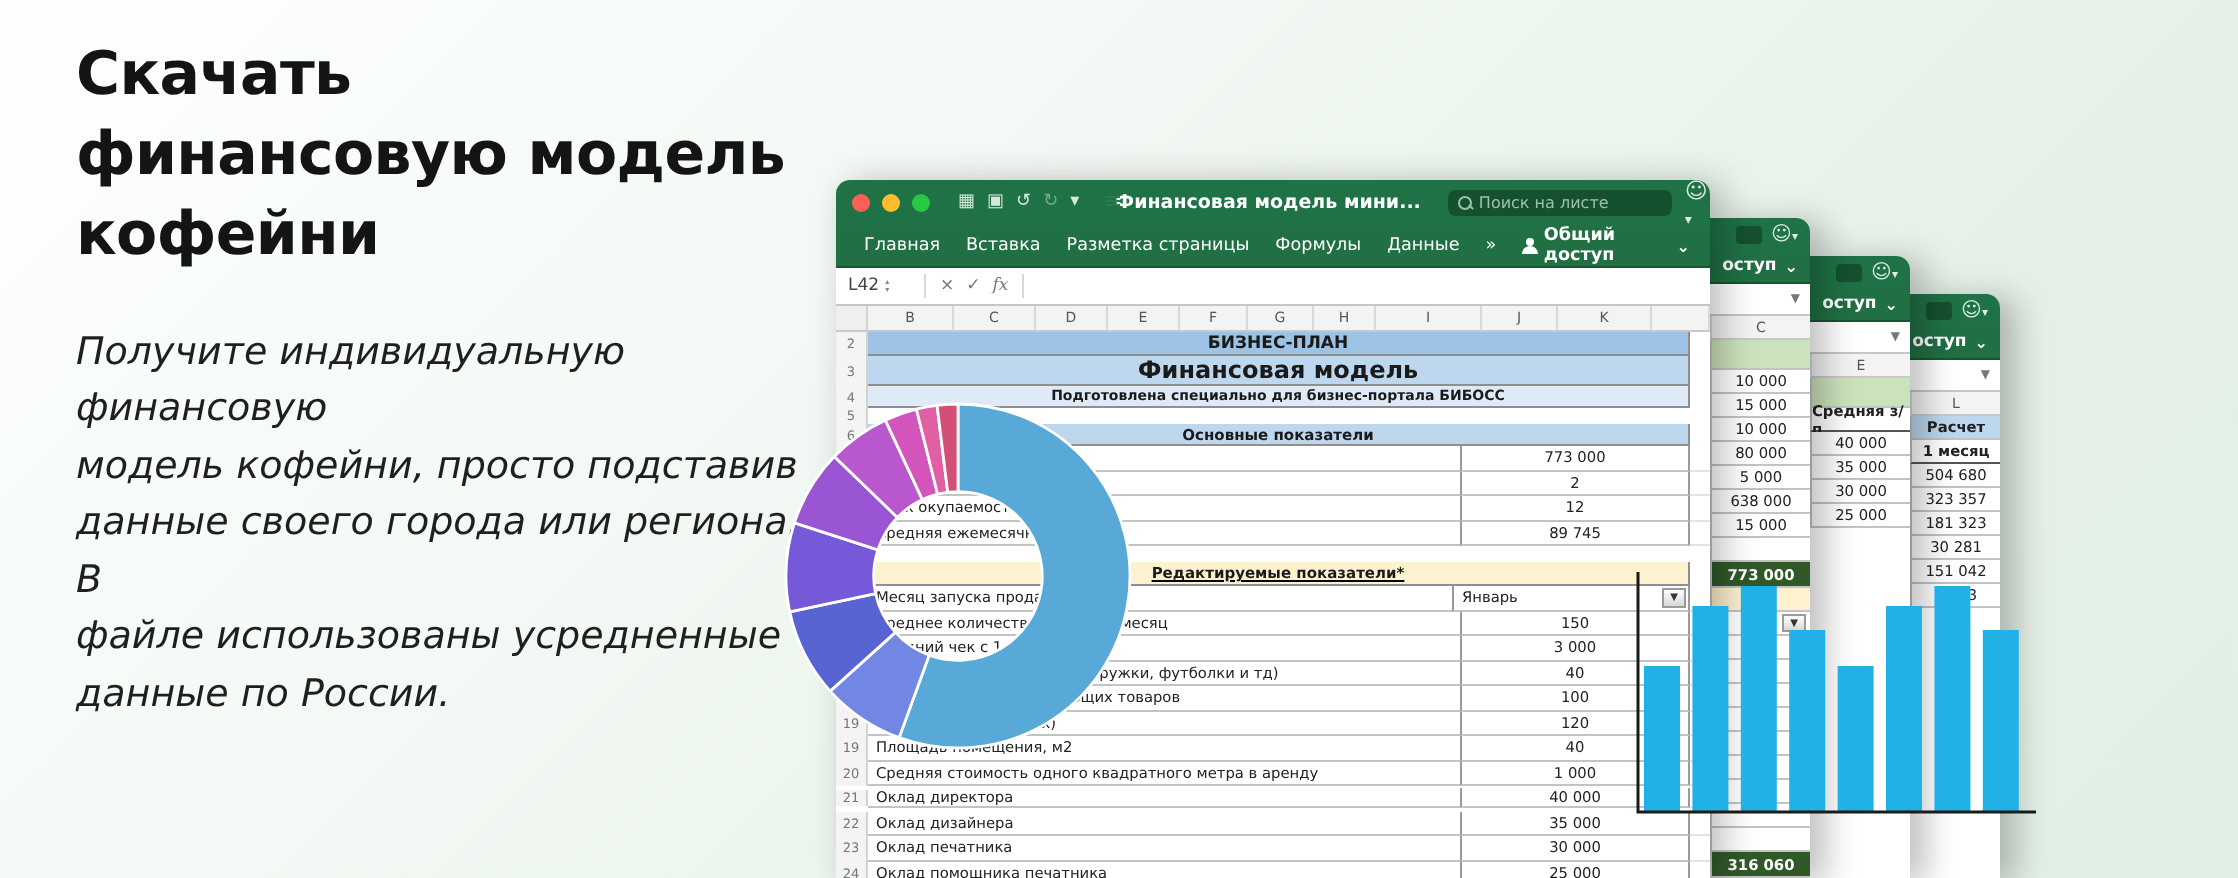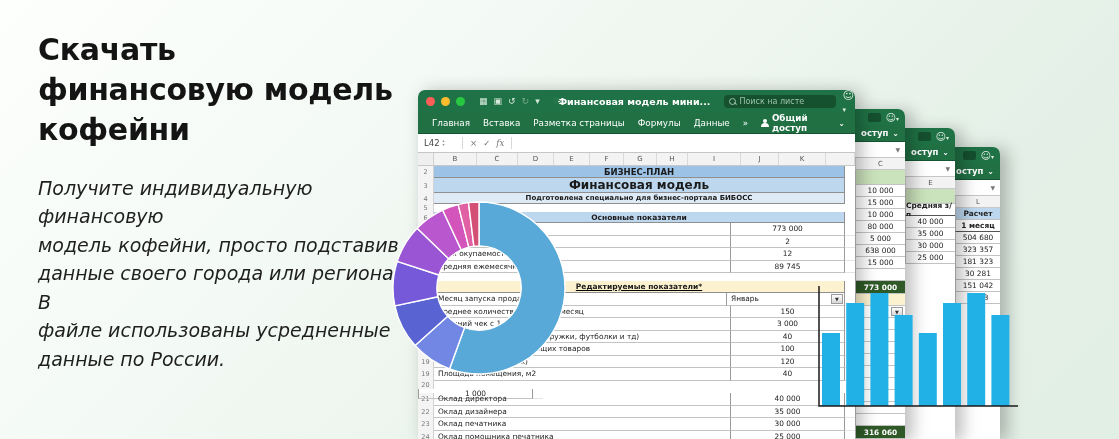--- a/index.html
+++ b/index.html
@@ -1,20 +1,20 @@
 <!DOCTYPE html>
 <html><head>
 <meta charset="utf-8">
 <style>
   html,body{margin:0;padding:0;}
   .page{position:relative;width:1119px;height:439px;overflow:hidden;
     background:linear-gradient(135deg,#fdfffd 0%,#f3f9f4 35%,#e4f0e7 75%,#e2efe5 100%);
     font-family:"DejaVu Sans","Liberation Sans",sans-serif;}
   
-  .hero{position:absolute;left:38px;top:30px;width:372px;}
+  .hero{position:absolute;left:38px;top:18px;width:372px;}
   .hero h1{margin:0;font-size:30px;line-height:1.33;font-weight:700;color:#141414;
     letter-spacing:-.3px;white-space:pre-line;}
   .hero p{margin:24px 0 0 0;font-size:19px;line-height:1.5;color:#1f1f1f;white-space:pre-line;font-style:italic;}
   
   .win{position:absolute;background:#fff;border-radius:7px 7px 0 0;
     box-shadow:6px 2px 18px rgba(0,0,0,.28);}
   .titlebar{height:23px;background:#1f7245;border-radius:7px 7px 0 0;display:flex;
     align-items:center;padding:0 8px;gap:6px;color:#eaf4ec;}
   .lights{display:flex;gap:6px;align-items:center;margin-right:8px;}
   .light{width:9px;height:9px;border-radius:50%;}
@@ -380,28 +380,29 @@
           </div>
         </div>
         <div class="srow" style="height: 12.5px;">
           <div class="gut">19</div>
           <div class="rc">
             <div class="lbl">Площадь помещения, м2</div>
             <div class="val">40</div>
             <div class="tail"></div>
           </div>
         </div>
-        <div class="srow" style="height: 12.5px; flex-direction: column;">
+        <div class="srow" style="height: 12.5px;">
           <div class="gut">20</div>
           <div class="rc">
+            <div class="lbl">Средняя стоимость одного квадратного метра в аренду</div>
             <div class="val">1 000</div>
             <div class="tail"></div>
           </div>
         </div>
-        <div class="srow" style="height: 12.5px;">
+        <div class="srow" style="height: 12.5px; align-items: center;">
           <div class="gut">21</div>
           <div class="rc">
             <div class="lbl">Оклад директора</div>
             <div class="val">40 000</div>
             <div class="tail"></div>
           </div>
         </div>
         <div class="srow" style="height: 12.5px;">
           <div class="gut">22</div>
           <div class="rc">

